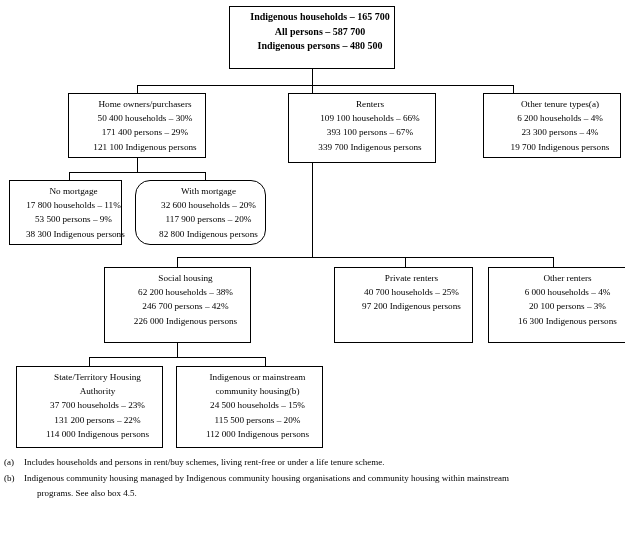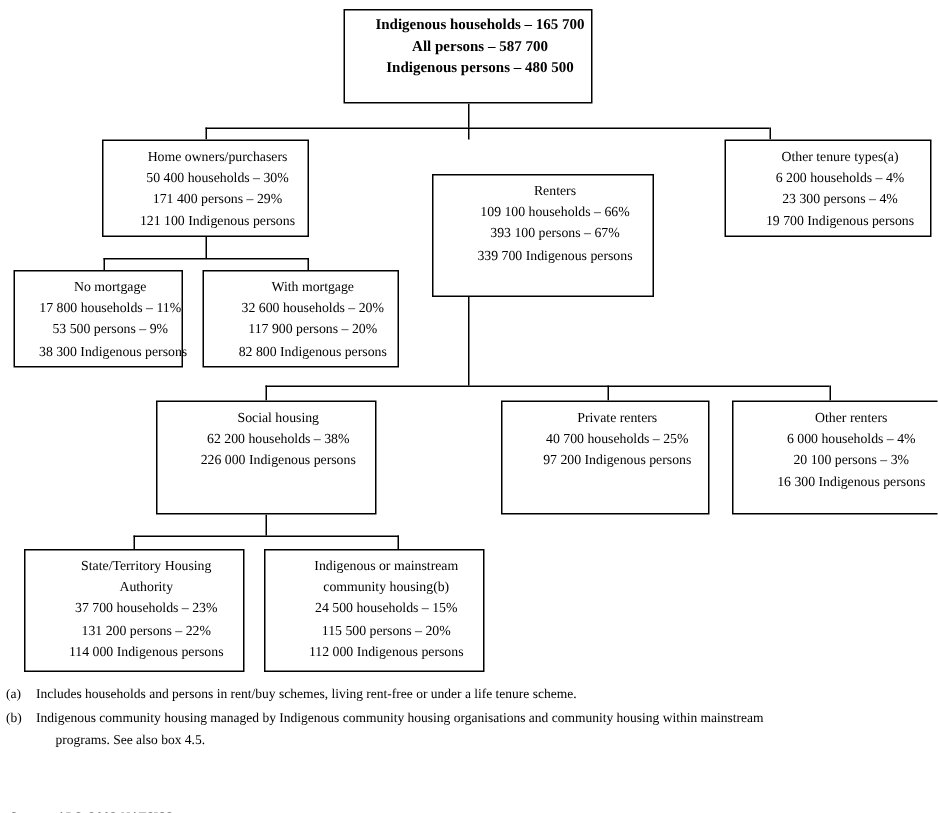--- a/index.html
+++ b/index.html
@@ -111,51 +111,52 @@
   <span class="ln">Indigenous persons – 480 500</span>
 </div>
 
 <div class="node" style="left:68px; top:93px; width:138px; height:65px;">
   <span class="ln">Home owners/purchasers</span>
   <span class="ln">50 400 households – 30%</span>
   <span class="ln">171 400 persons – 29%</span>
   <span class="ln">121 100 Indigenous persons</span>
 </div>
 
-<div class="node" style="left:288px; top:93px; width:148px; height:82px;margin-top:23px;">
+<div class="node" style="left:288px; top:93px; width:148px; height:70px;">
   <span class="ln">Renters</span>
   <span class="ln">109 100 households – 66%</span>
   <span class="ln">393 100 persons – 67%</span>
   <span class="ln">339 700 Indigenous persons</span>
 </div>
 
 <div class="node" style="left:483px; top:93px; width:138px; height:65px;">
   <span class="ln">Other tenure types(a)</span>
   <span class="ln">6 200 households – 4%</span>
   <span class="ln">23 300 persons – 4%</span>
   <span class="ln">19 700 Indigenous persons</span>
 </div>
 
 <div class="node" style="left:9px; top:180px; width:113px; height:65px;">
   <span class="ln">No mortgage</span>
   <span class="ln">17 800 households – 11%</span>
   <span class="ln">53 500 persons – 9%</span>
   <span class="ln">38 300 Indigenous persons</span>
 </div>
 
-<div class="node" style="left:135px; top:180px; width:131px; height:65px;">
+<div class="node" style="left:135px; top:180px; width:131px; height:65px;border-radius:15px;">
   <span class="ln">With mortgage</span>
   <span class="ln">32 600 households – 20%</span>
   <span class="ln">117 900 persons – 20%</span>
   <span class="ln">82 800 Indigenous persons</span>
 </div>
 
 <div class="node" style="left:104px; top:267px; width:147px; height:76px;">
   <span class="ln">Social housing</span>
   <span class="ln">62 200 households – 38%</span>
+  <span class="ln">246 700 persons – 42%</span>
   <span class="ln">226 000 Indigenous persons</span>
 </div>
 
 <div class="node" style="left:334px; top:267px; width:139px; height:76px;">
   <span class="ln">Private renters</span>
   <span class="ln">40 700 households – 25%</span>
   <span class="ln">97 200 Indigenous persons</span>
 </div>
 
 <div class="node" style="left:488px; top:267px; width:143px; height:76px;">

